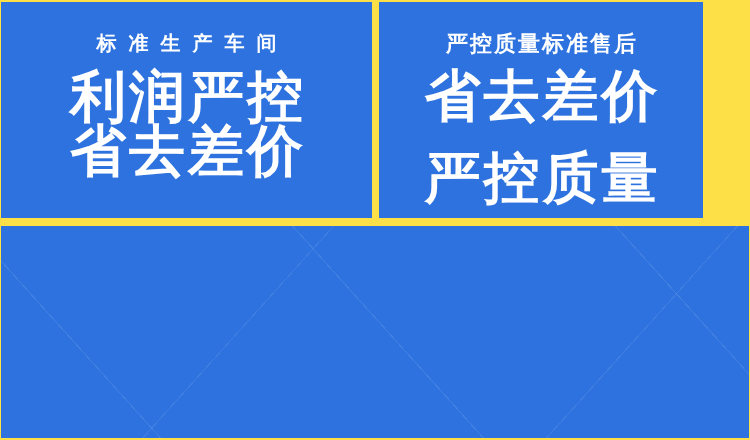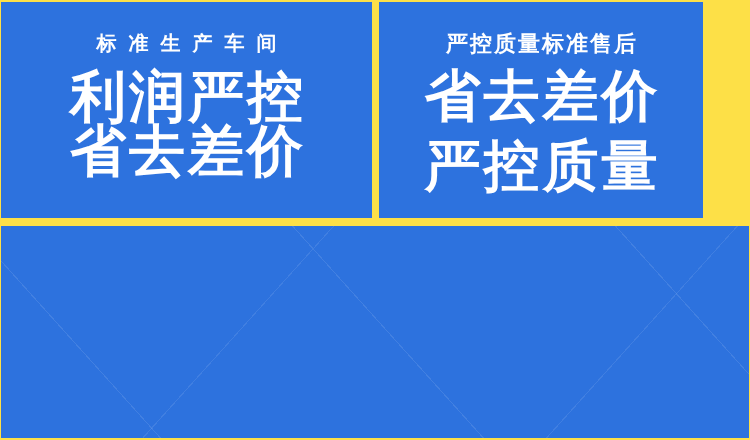--- a/index.html
+++ b/index.html
@@ -101,21 +101,21 @@
     font-weight: bold;
     line-height: 1;
     letter-spacing: 3px;
     text-indent: 3px;
     white-space: nowrap;
   }
   .headline-l1 { top: 67px; }
   .headline-l2 { top: 121px; }
 
   .headline-r1 { top: 66px; }
-  .headline-r2 { top: 136px; }
+  .headline-r2 { top: 148px; }
 </style>
 </head>
 <body>
 
 <div id="banner">
 
   <div class="panel panel-top-left">
     <div class="panel-inner">
       <div class="eyebrow eyebrow-left">标准生产车间</div>
       <div class="headline headline-l1">利润严控</div>

